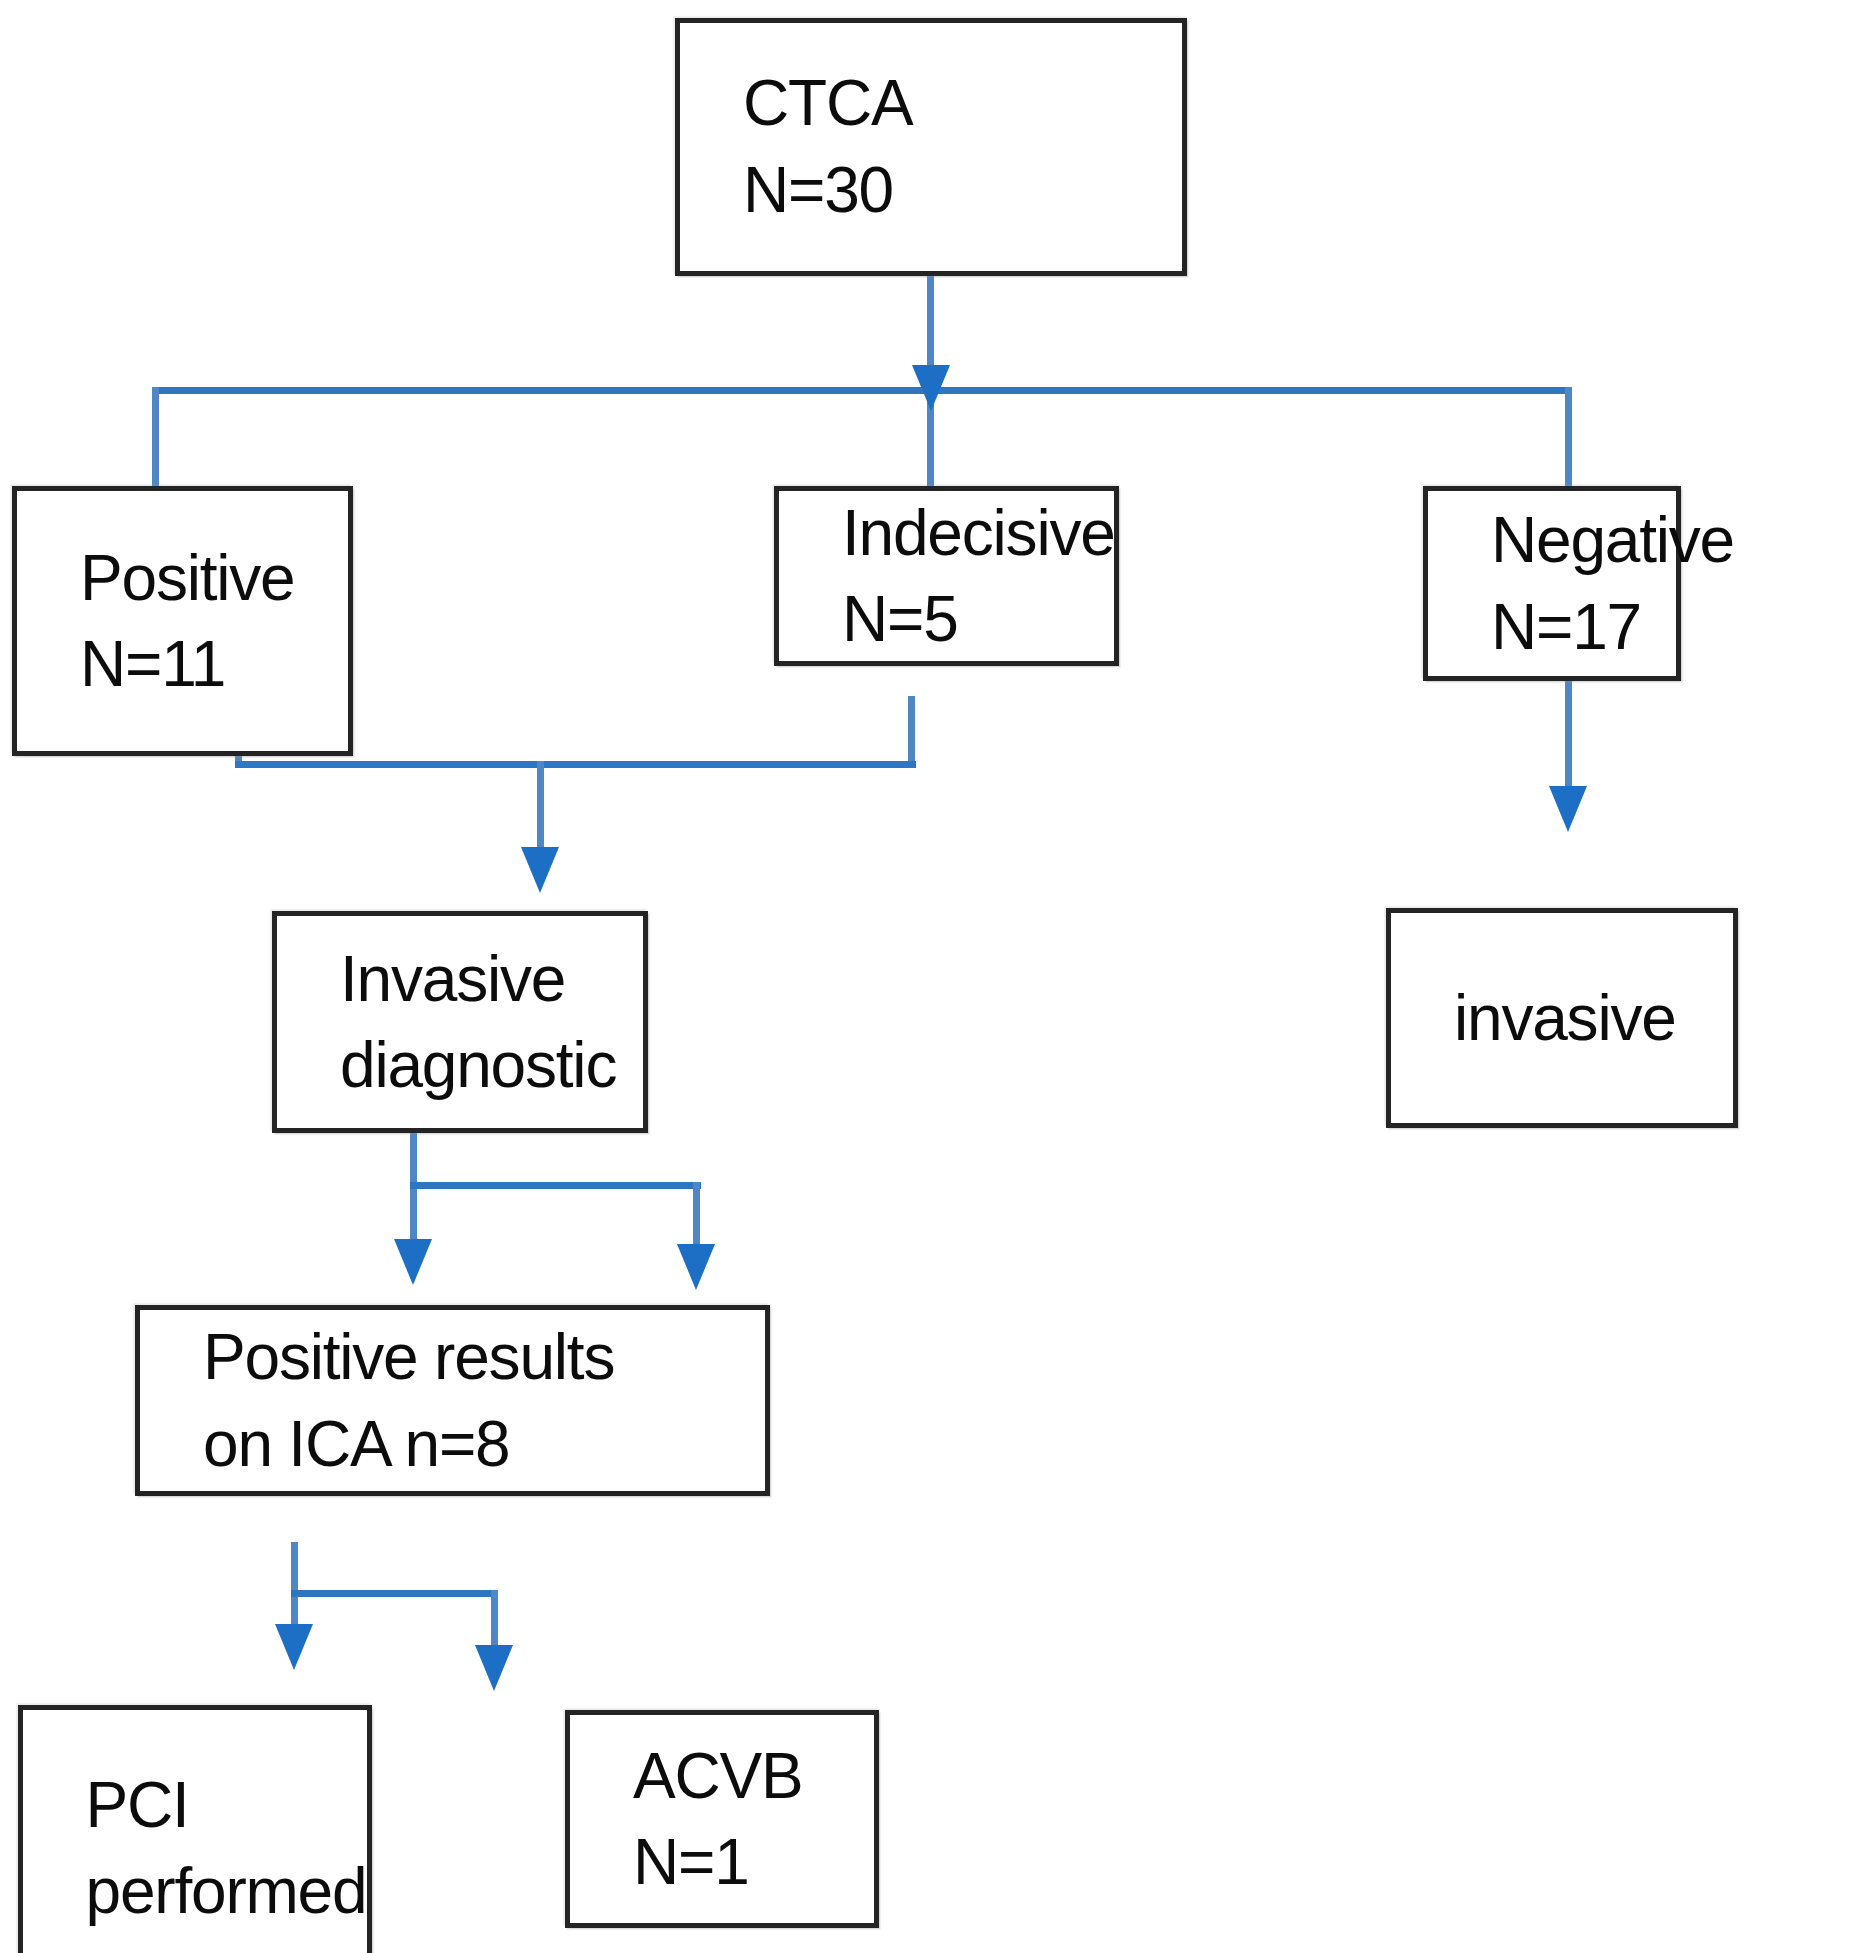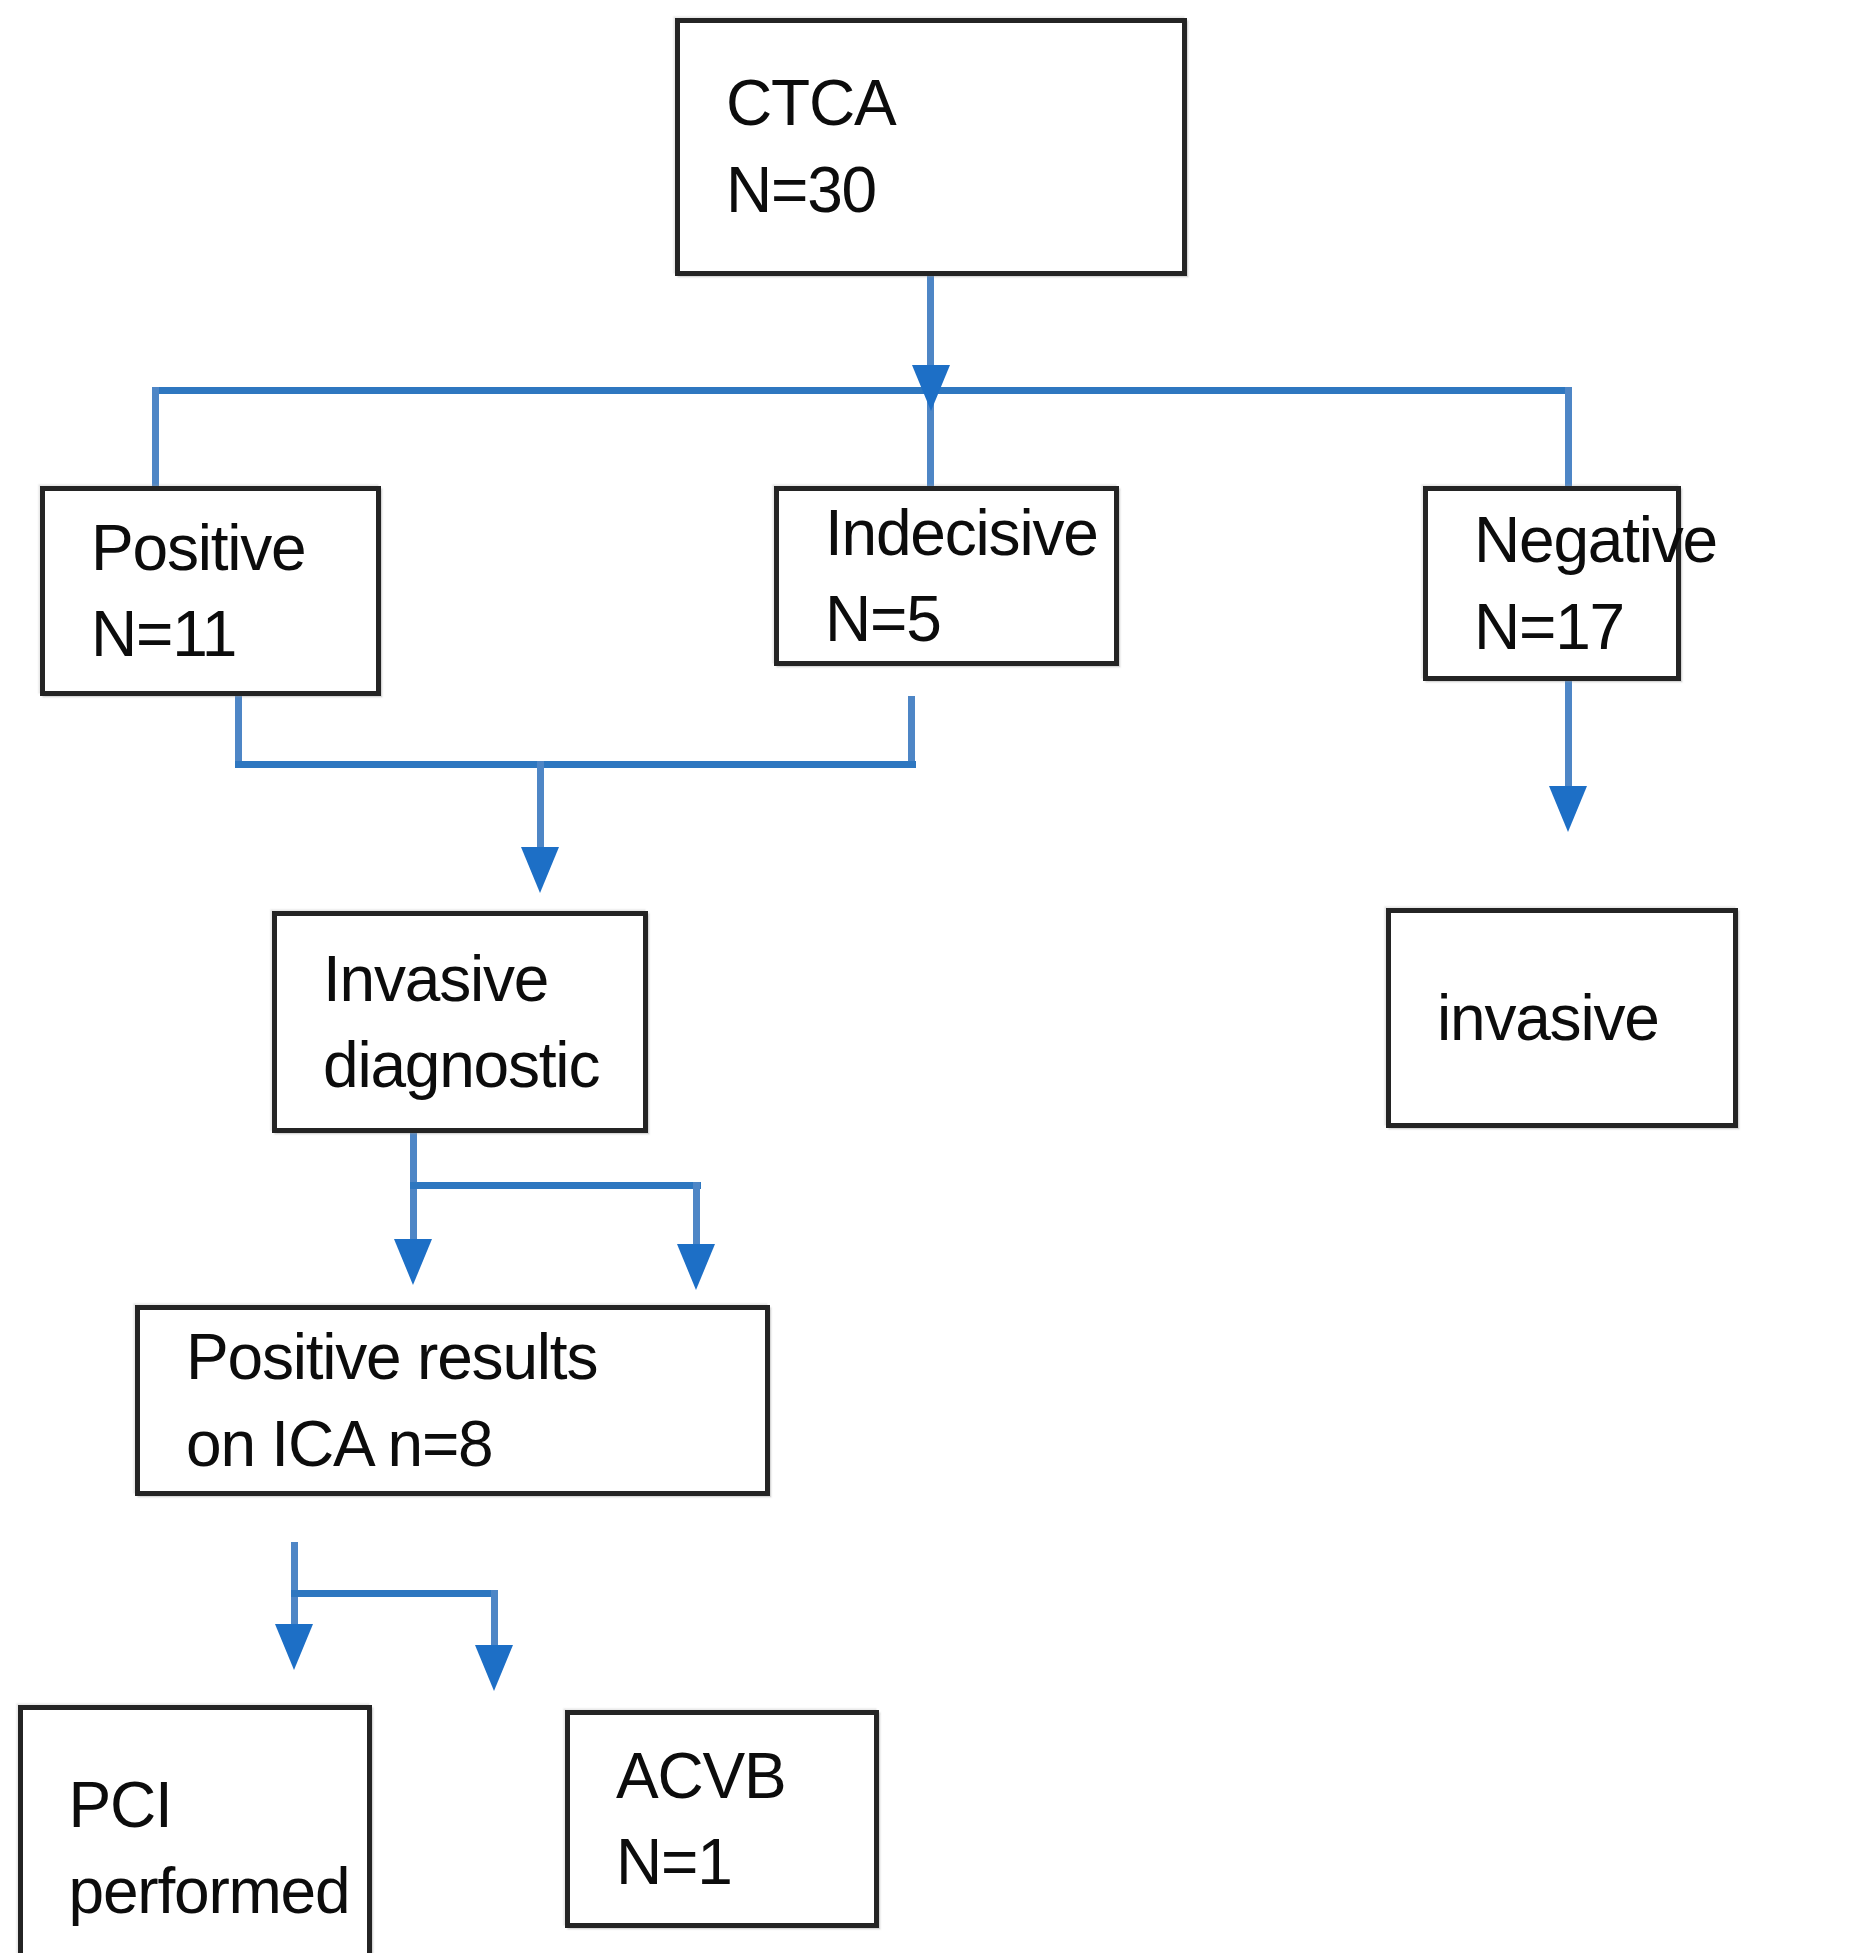--- a/index.html
+++ b/index.html
@@ -11,21 +11,21 @@
     --paper:#ffffff;
   }
   html,body{margin:0;padding:0;background:var(--paper);}
   #canvas{
     position:relative;width:1872px;height:1953px;background:var(--paper);
     font-family:"Liberation Sans", sans-serif;overflow:hidden;
   }
   .node{
     position:absolute;background:#fff;border:5.6px solid var(--border);
     box-sizing:border-box;display:flex;flex-direction:column;justify-content:center;
-    padding-left:46px;font-size:64px;letter-spacing:-1.2px;line-height:1.35;
+    padding-left:63px;font-size:64px;letter-spacing:-1.2px;line-height:1.35;
     color:var(--ink);box-shadow:2.4px 2.4px 1.6px rgba(150,150,150,.38),-1.6px -1.6px 1.6px rgba(170,170,170,.30);
   }
   .node span{display:block;white-space:nowrap;}
   .vline,.hline{position:absolute;background:var(--line);}
   .hline{background:var(--line-strong);}
   .arrow{
     position:absolute;width:0;height:0;
     border-left:19px solid transparent;border-right:19px solid transparent;
     border-top:46px solid var(--arrow);
   }
@@ -60,21 +60,21 @@
   <div class="hline" style="left:291px;top:1590px;width:207px;height:7.1px"></div>
   <div class="vline" style="left:491px;top:1590px;width:7.1px;height:57px"></div>
   <div class="arrow" style="left:275px;top:1624px"></div>
   <div class="arrow" style="left:475px;top:1645px"></div>
 
   <div class="node" style="left:675px;top:17.5px;width:512px;height:258px">
     <span>CTCA</span>
     <span>N=30</span>
   </div>
 
-  <div class="node" style="left:40px;top:486px;width:341px;height:210px">
+  <div class="node" style="left:12px;top:486px;width:341px;height:270px">
     <span>Positive</span>
     <span>N=11</span>
   </div>
 
   <div class="node" style="left:774px;top:486px;width:345px;height:180px">
     <span>Indecisive</span>
     <span>N=5</span>
   </div>
 
   <div class="node" style="left:1423px;top:486px;width:258px;height:195px">

